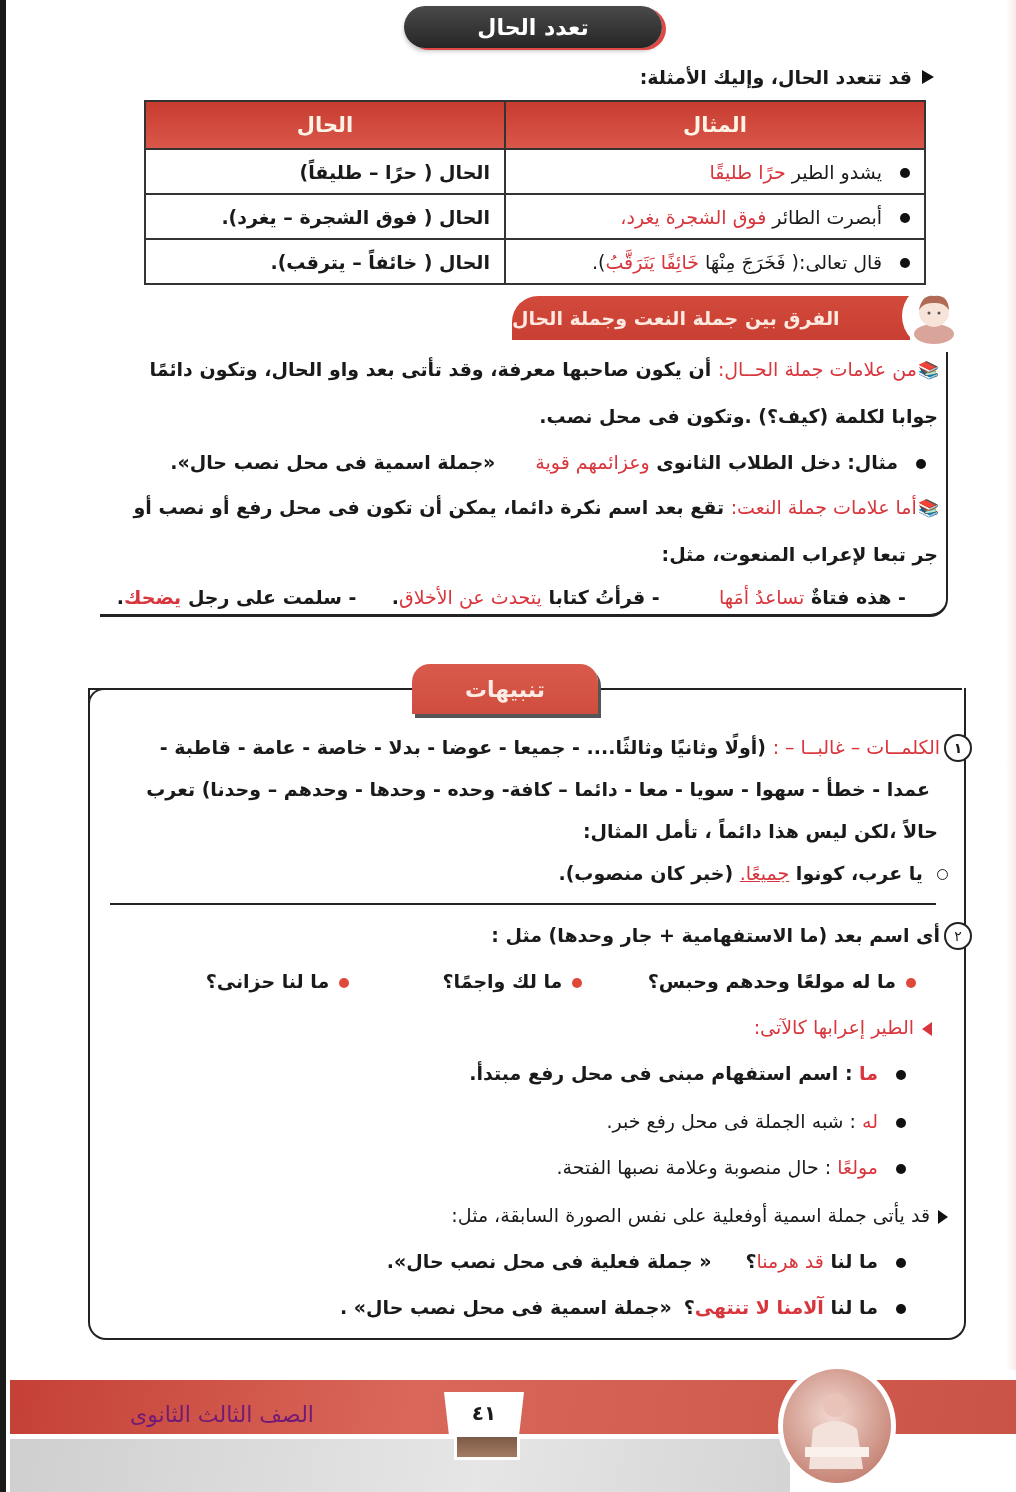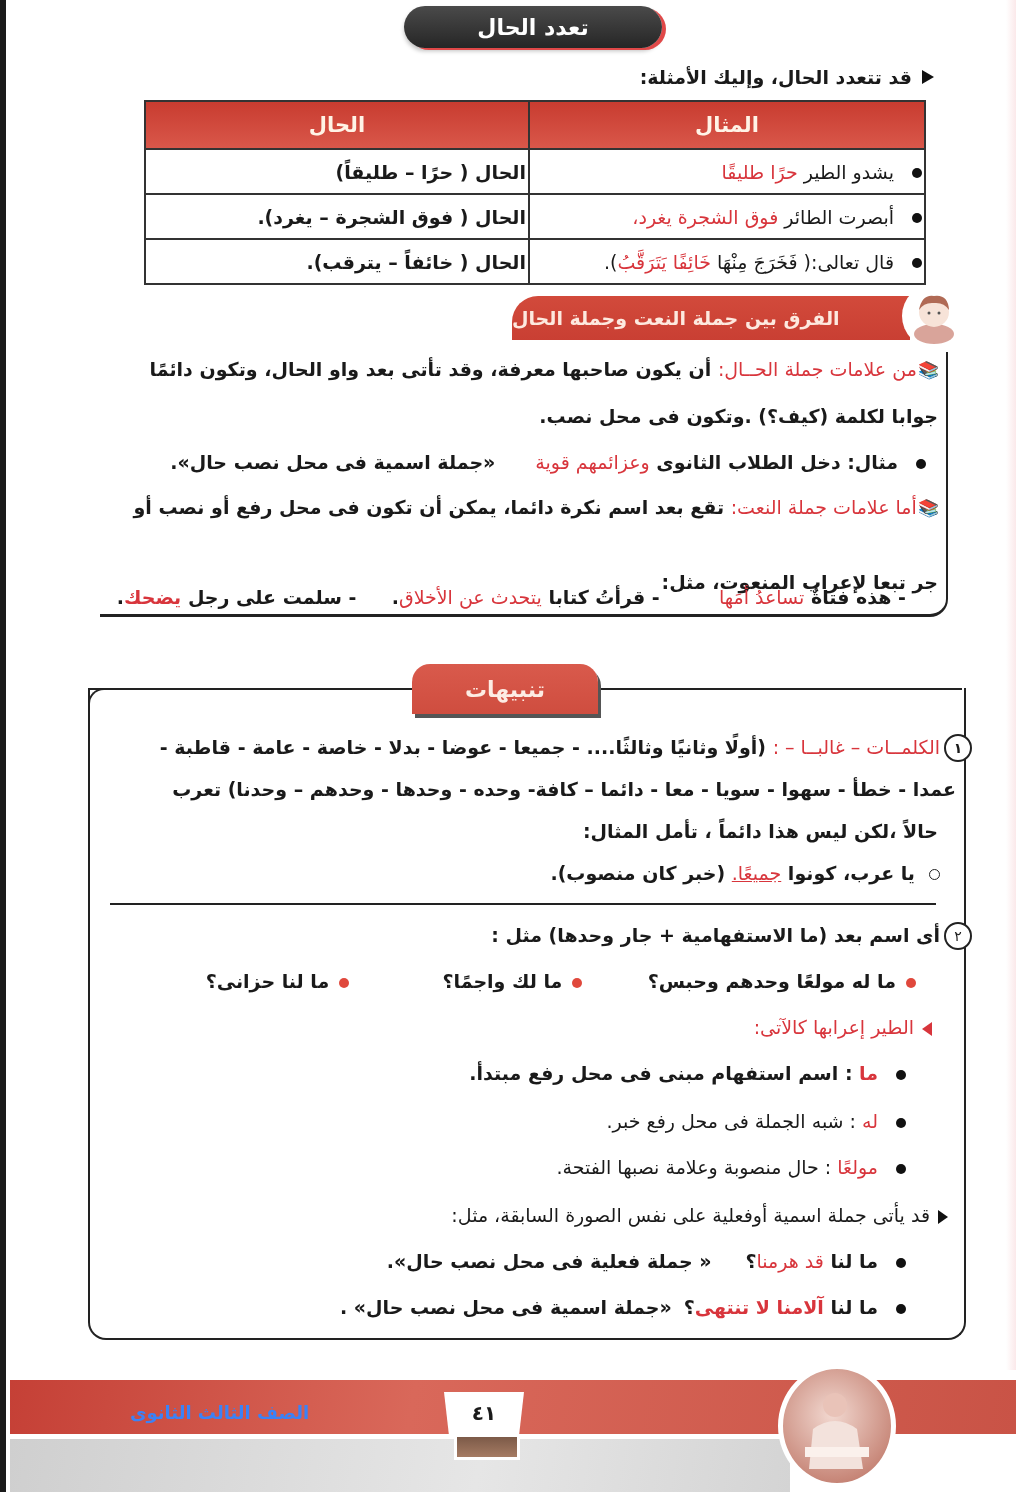--- a/index.html
+++ b/index.html
@@ -35,21 +35,21 @@
   table.examples {
     position: absolute; left: 144px; top: 100px; width: 782px;
     border-collapse: collapse; direction: rtl; font-size: 19px;
   }
   table.examples th {
     background: linear-gradient(#c83c30, #d9574a);
     color: #fff3e6; font-weight: bold; height: 44px; font-size: 21px;
     border: 2px solid #333;
   }
   table.examples td {
-    border: 2px solid #333; height: 43px; padding: 0 2px; font-weight: bold; white-space: nowrap;
+    border: 2px solid #333; height: 43px; padding: 0 14px; font-weight: bold; white-space: nowrap;
   }
   table.examples td.col-ex { width: 390px; font-weight: normal; margin-top: 12px; }
   .dot { display: inline-block; width: 10px; height: 10px; border-radius: 50%; background: #111; margin-left: 18px; vertical-align: middle; }
   .dot.red-dot { background: #e0483c; margin-left: 10px; }
 
   
   .diff-banner {
     position: absolute; left: 512px; top: 296px; width: 398px; height: 44px;
     background: linear-gradient(#d24a3b, #c93f33);
     border-radius: 26px 0 0 0; color: #fde9df; font-weight: bold; font-size: 19px;
@@ -93,21 +93,21 @@
   
   .footer-band {
     position: absolute; left: 10px; top: 1380px; width: 1006px; height: 54px;
     background: linear-gradient(100deg, #c54036 0%, #d9685a 40%, #c95346 100%);
   }
   .footer-grey {
     position: absolute; left: 10px; top: 1436px; width: 780px; height: 56px;
     background: linear-gradient(100deg, #cfcfcf, #e6e6e6 60%, #d4d4d4);
     border-top: 3px solid #fff;
   }
-  .footer-grade { position: absolute; left: 130px; top: 1402px; color: #3b82f6; font-weight: bold; font-size: 18px; direction: rtl; }
+  .footer-grade { position: absolute; left: 130px; top: 1402px; color: #701a75; font-weight: normal; font-size: 22px; direction: rtl; }
   .page-tab {
     position: absolute; left: 444px; top: 1392px; width: 80px; height: 42px; background: #fff;
     clip-path: polygon(0 0, 100% 0, 94% 100%, 6% 100%);
     display: flex; align-items: center; justify-content: center; font-weight: bold; font-size: 20px;
   }
   .page-swatch { position: absolute; left: 454px; top: 1437px; width: 60px; height: 20px; background: linear-gradient(#7c5a48, #a57b63); border: 3px solid #fff; border-top: none; }
   .photo-circle {
     position: absolute; left: 778px; top: 1364px; width: 118px; height: 124px; border-radius: 50%;
     background: radial-gradient(circle at 45% 40%, #f2d8d0, #c98a7c 70%, #b66a5c);
     border: 5px solid #fff; box-sizing: border-box;
@@ -168,43 +168,43 @@
 <div class="para" style="top:358px;">
   <span class="book-icon">📚</span><span class="lbl">من علامات جملة الحــال:</span><span> أن يكون صاحبها معرفة، وقد تأتى بعد واو الحال، وتكون دائمًا</span>
 </div>
 <div class="para" style="top:405px; right:78px;">جوابا لكلمة (كيف؟) .وتكون فى محل نصب.</div>
 <div class="para" style="top:451px; right:90px;">
   <span class="dot"></span><span>مثال: دخل الطلاب الثانوى </span><span class="red" style="font-weight:normal">وعزائمهم قوية</span><span style="display:inline-block;width:40px"></span><span>«جملة اسمية فى محل نصب حال».</span>
 </div>
 <div class="para" style="top:496px;">
   <span class="book-icon">📚</span><span class="lbl">أما علامات جملة النعت:</span><span> تقع بعد اسم نكرة دائما، يمكن أن تكون فى محل رفع أو نصب أو</span>
 </div>
-<div class="para" style="top:543px; right:78px;margin-top:28px;">جر تبعا لإعراب المنعوت، مثل:</div>
+<div class="para" style="top:543px; right:78px;">جر تبعا لإعراب المنعوت، مثل:</div>
 <div class="para" style="top:586px; right:110px;">
   <span><span>- هذه فتاةٌ </span><span class="red" style="font-weight:normal">تساعدُ أمَها</span></span>
   <span style="display:inline-block;width:46px"></span>
   <span><span>- قرأتُ كتابا </span><span class="red" style="font-weight:normal">يتحدث عن الأخلاق</span><span>.</span></span>
   <span style="display:inline-block;width:22px"></span>
   <span><span>- سلمت على رجل </span><span class="red">يضحك</span><span>.</span></span>
 </div>
 
 <div class="notes-box"></div>
 <div class="notes-topline-l"></div>
 <div class="notes-topline-r"></div>
 <div class="notes-corner-l"></div>
 <div class="notes-tab">
   <span>تنبيهات</span>
 </div>
 
 <div class="para" style="top:734px; right:44px;">
   <span class="circ-num">١</span><span class="lbl">الكلمــات – غالبــا – :</span><span> (أولًا وثانيًا وثالثًا.... - جميعا - عوضا - بدلا - خاصة - عامة - قاطبة -</span>
 </div>
-<div class="para" style="top:778px; right:60px;">عمدا - خطأ - سهوا - سويا - معا - دائما – كافة- وحده - وحدها - وحدهم – وحدنا) تعرب</div>
+<div class="para" style="top:778px; right:86px;">عمدا - خطأ - سهوا - سويا - معا - دائما – كافة- وحده - وحدها - وحدهم – وحدنا) تعرب</div>
 <div class="para" style="top:820px; right:78px;">حالاً ،لكن ليس هذا دائماً ، تأمل المثال:</div>
-<div class="para" style="top:862px; right:76px;text-align:right;">
+<div class="para" style="top:862px; right:68px;text-align:right;">
   <span class="hollow"></span><span>يا عرب، كونوا </span><span class="red underline-red" style="font-weight:normal">جميعًا.</span><span> (خبر كان منصوب).</span>
 </div>
 
 <div class="divider"></div>
 
 <div class="para" style="top:922px; right:44px; font-weight:normal;">
   <span class="circ-num">٢</span><span style="font-weight:bold">أى اسم بعد (ما الاستفهامية + جار وحدها) مثل :</span>
 </div>
 <div class="para" style="top:970px; right:100px;">
   <span><span class="dot red-dot"></span><span>ما له مولعًا وحدهم وحبس؟</span></span>

